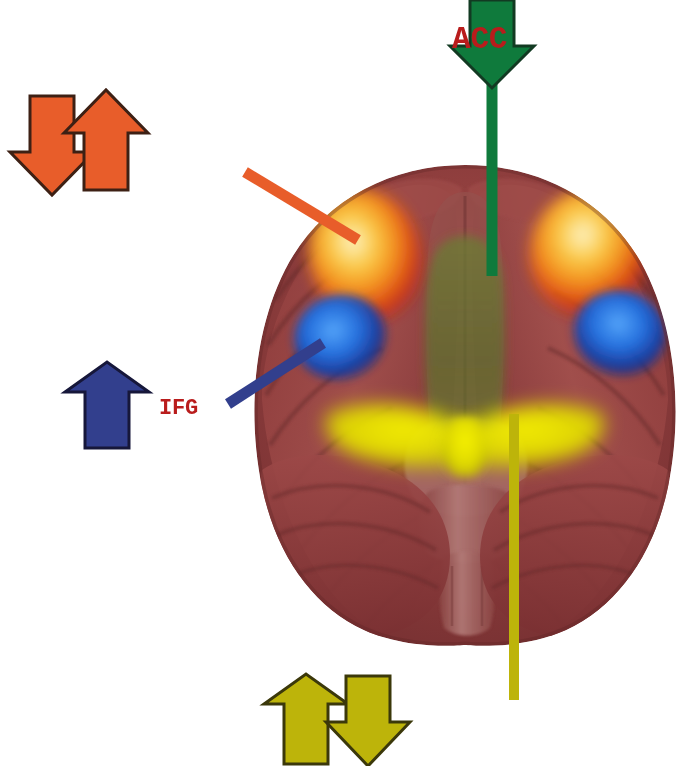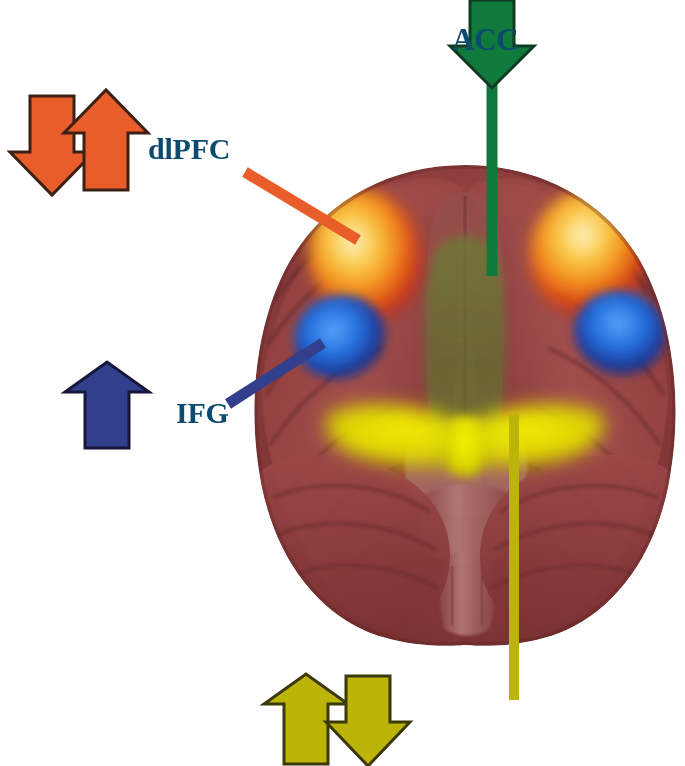--- a/index.html
+++ b/index.html
@@ -21,29 +21,29 @@
   
   #brain-figure {
     position: absolute;
     left: 0; top: 0;
     width: 685px; height: 766px;
   }
 
   
   .region-label {
     position: absolute;
-    font-family: Liberation Serif, serif;
+    font-family: Liberation Mono, monospace;
     font-weight: bold;
-    color: #0c4a6e;
+    color: #b91c1c;
     white-space: nowrap;
     letter-spacing: -0.2px;
   }
   .lbl-dlpfc  { left: 148px; top: 132px; font-size: 30px; }
   .lbl-acc    { left: 452px; top: 22px;  font-size: 31px; }
-  .lbl-ifg    { left: 176px; top: 396px; font-size: 30px; }
+  .lbl-ifg    { left: 159px; top: 396px; font-size: 22px; }
   .lbl-vmpfc  { left: 425px; top: 701px; font-size: 31px; }
 </style>
 </head>
 <body>
 
 <div id="figure">
 
   <svg id="brain-figure" viewBox="0 0 685 766">
     <defs>
 
@@ -265,20 +265,19 @@
     </g>
 
     <g>
       <path d="M16 766 L 60 766 L 60 706 L 80 706 L 38 676 L -4 706 L 16 706 Z" fill="#bdb40a" stroke="#3b380a" stroke-width="3" stroke-linejoin="miter" transform="translate(268,-2)"></path>
     </g>
     <g>
       <path d="M16 676 L 60 676 L 60 722 L 80 722 L 38 766 L -4 722 L 16 722 Z" fill="#bdb40a" stroke="#3b380a" stroke-width="3" stroke-linejoin="miter" transform="translate(330,0)"></path>
     </g>
   </svg>
 
-  <div class="region-label lbl-dlpfc">dlPFC</div>
 
   <div class="region-label lbl-acc">ACC</div>
 
   <div class="region-label lbl-ifg">IFG</div>
 
 
 </div>
 
 </body></html>

